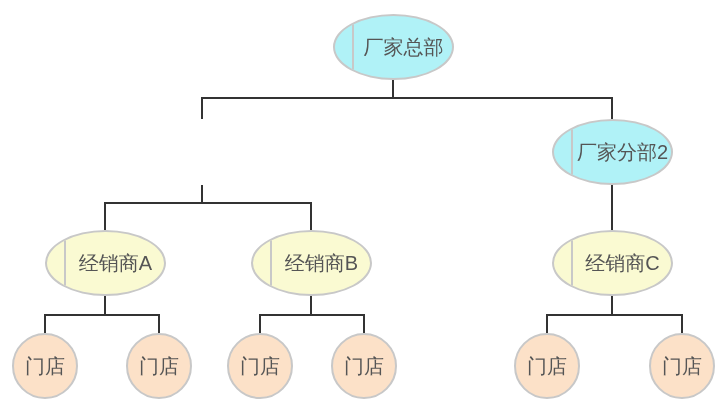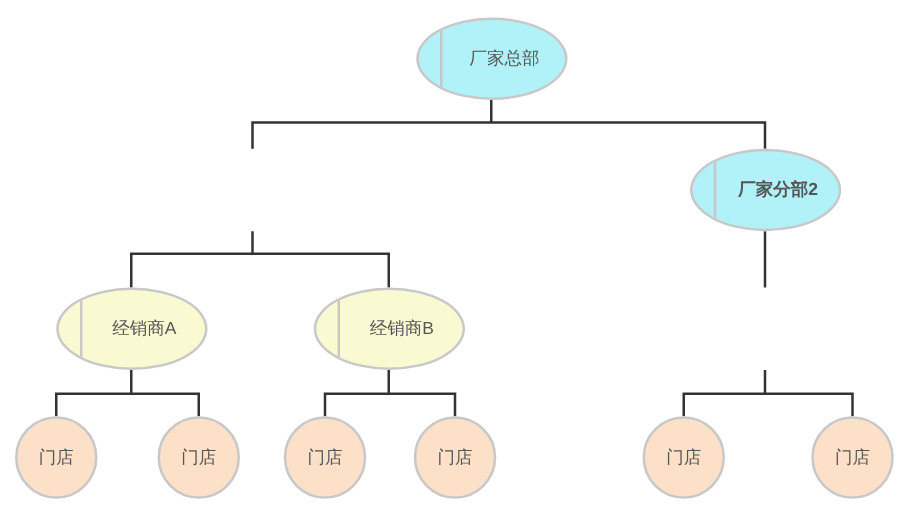--- a/index.html
+++ b/index.html
@@ -28,21 +28,21 @@
     border-radius: 50%;
     overflow: hidden;
     cursor: pointer;
   }
   .node .label {
     position: absolute;
     left: 0; right: 0; top: 0; bottom: 0;
     display: flex;
     align-items: center;
     justify-content: center;
-    font-size: 14px;
+    font-size: 20px;
     color: var(--text, #555555);
     white-space: nowrap;
     user-select: none;
   }
   .node.ellipse .label { left: 20px; }
   .divider {
     position: absolute;
     left: 17px; top: 0; bottom: 0;
     width: 2px;
     background: var(--divider, #c8c8c8);
@@ -61,35 +61,39 @@
     <path class="connector" d="M311,296 L311,315 M260,333 L260,315 L364,315 L364,333"></path>
     <path class="connector" d="M612,296 L612,315 M547,333 L547,315 L682,315 L682,333"></path>
   </svg>
 
   <div class="node ellipse" style="left: 333px; top: 14px; width: 121px; height: 66px; background-color: rgb(176, 242, 247);">
     <span class="divider"></span>
     <span class="label">厂家总部</span>
   </div>
 
 
-  <div class="node ellipse" style="left: 552px; top: 119px; width: 121px; height: 66px; background-color: rgb(176, 242, 247); font-weight: bold;">
+  <div class="node ellipse" style="left: 552px; top: 119px; width: 121px; height: 66px; background-color: rgb(176, 242, 247);">
     <span class="divider"></span>
     <span class="label">厂家分部2</span>
   </div>
 
   <div class="node ellipse" style="left: 45px; top: 230px; width: 121px; height: 66px; background-color: rgb(250, 250, 210);">
     <span class="divider"></span>
     <span class="label">经销商A</span>
   </div>
 
   <div class="node ellipse" style="left: 251px; top: 230px; width: 121px; height: 66px; background-color: rgb(250, 250, 210);">
     <span class="divider"></span>
     <span class="label">经销商B</span>
   </div>
 
+  <div class="node ellipse" style="left: 552px; top: 230px; width: 121px; height: 66px; background-color: rgb(250, 250, 210);">
+    <span class="divider"></span>
+    <span class="label">经销商C</span>
+  </div>
 
   <div class="node circle" style="left: 12px; top: 333px; width: 66px; height: 66px; background-color: rgb(252, 225, 200);">
     <span class="label">门店</span>
   </div>
 
   <div class="node circle" style="left: 126px; top: 333px; width: 66px; height: 66px; background-color: rgb(252, 225, 200);">
     <span class="label">门店</span>
   </div>
 
   <div class="node circle" style="left: 227px; top: 333px; width: 66px; height: 66px; background-color: rgb(252, 225, 200);">

